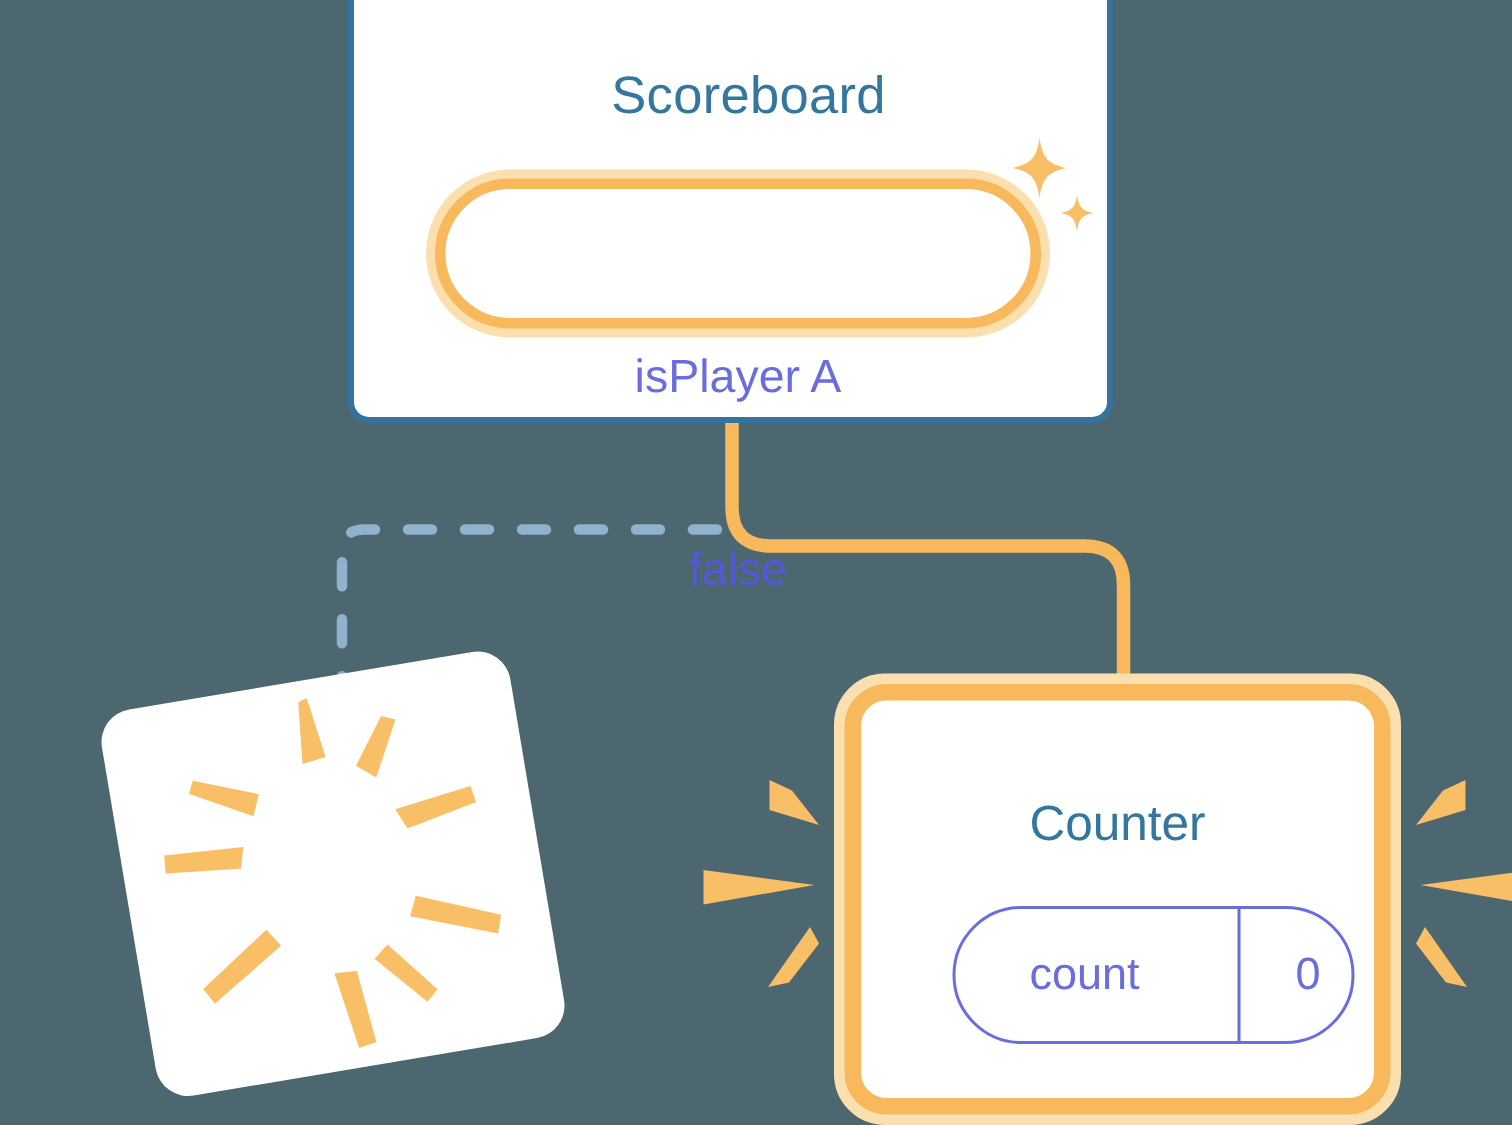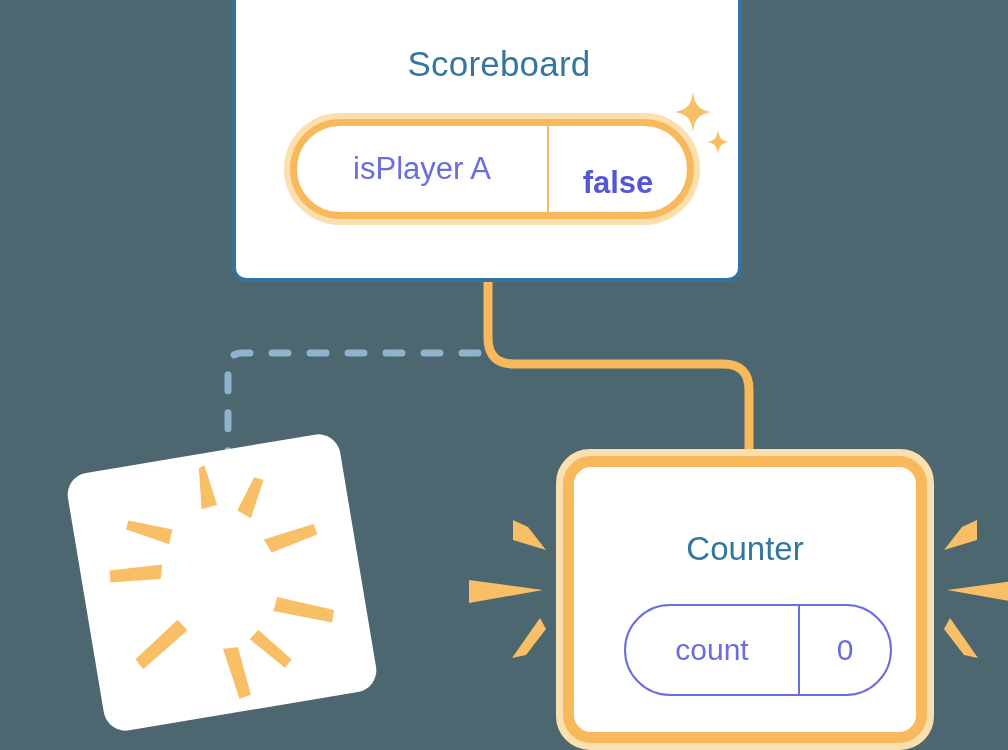--- a/index.html
+++ b/index.html
@@ -73,43 +73,43 @@
   .pill-orange {
     position: absolute;
     left: 6px; top: 6px;
     width: 404px; height: 100px;
     border-radius: 50px;
     border: 7px solid #f7b95c;
     background: #ffffff;
     box-sizing: border-box;
     display: flex;
     align-items: stretch;
+    flex-direction: column;
   }
   .pill-orange .cell-key {
     flex: 0 0 250px;
     display: flex;
     align-items: center;
     justify-content: center;
     font-size: 31px;
     color: #6a6ddd;
   }
   .pill-orange .cell-div {
     width: 2px;
     background: #f7b95c;
     margin: -7px 0;
   }
   .pill-orange .cell-val {
     flex: 1 1 auto;
     display: flex;
     align-items: center;
     justify-content: center;
     font-size: 31px;
-    font-weight: bold;
+    font-weight: normal;
     color: #5457d6;
-    margin-top: 28px;
   }
 
   
   .sparkles {
     position: absolute;
     left: 668px;
     top: 88px;
     width: 70px;
     height: 80px;
     z-index: 6;
@@ -145,30 +145,31 @@
     position: absolute;
     left: 0;
     top: 63px;
     width: 100%;
     text-align: center;
     font-size: 33px;
     color: #33769e;
   }
   .pill-blue {
     position: absolute;
-    left: 50px;
+    left: 61px;
     top: 137px;
     width: 268px;
     height: 92px;
     border-radius: 46px;
     border: 2px solid #6a6ddd;
     background: #ffffff;
     box-sizing: border-box;
     display: flex;
     align-items: stretch;
+    gap: 16px;
   }
   .pill-blue .cell-key {
     flex: 0 0 172px;
     display: flex;
     align-items: center;
     justify-content: center;
     font-size: 30px;
     color: #6a6ddd;
   }
   .pill-blue .cell-div {

